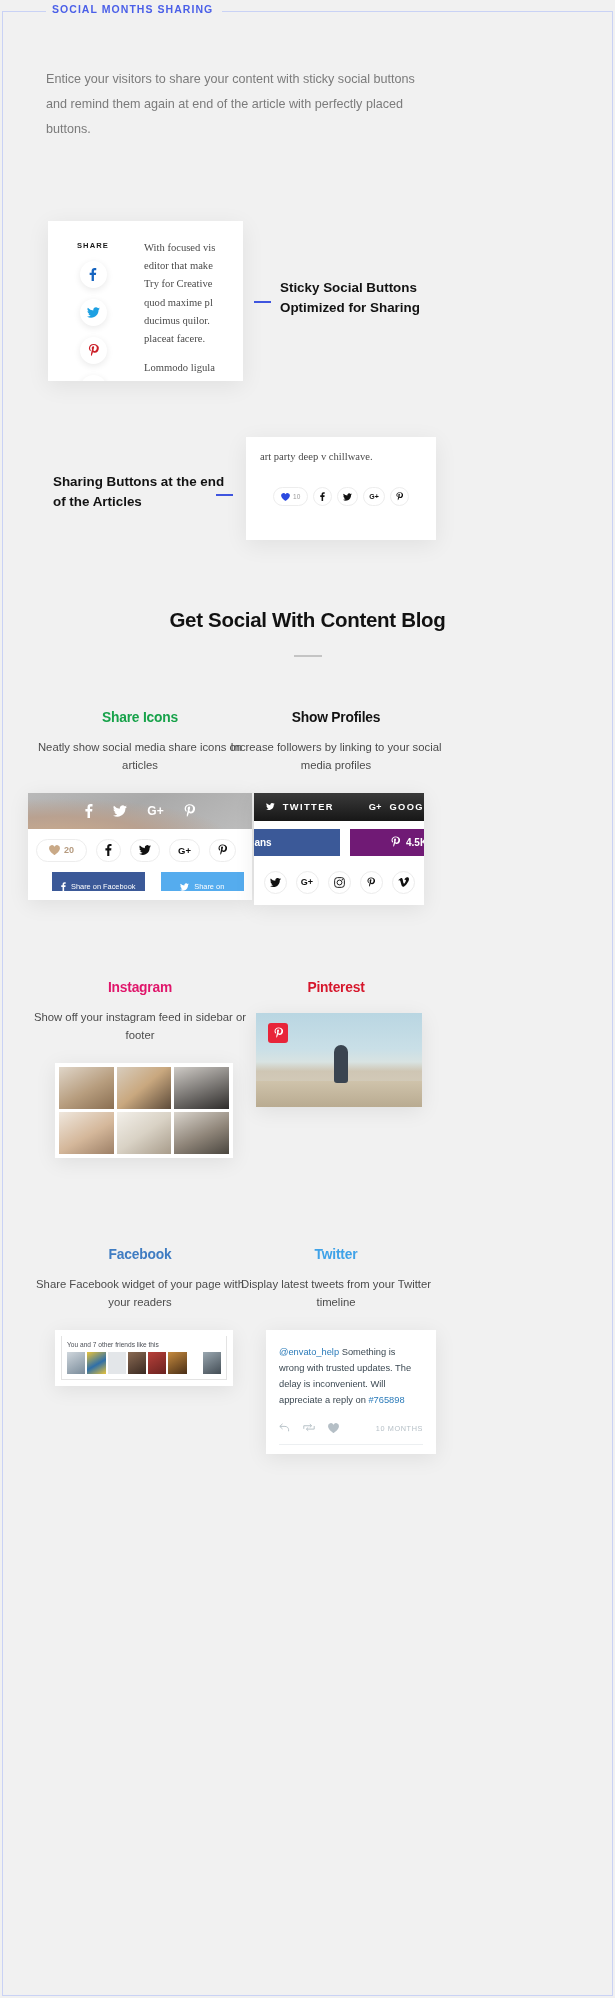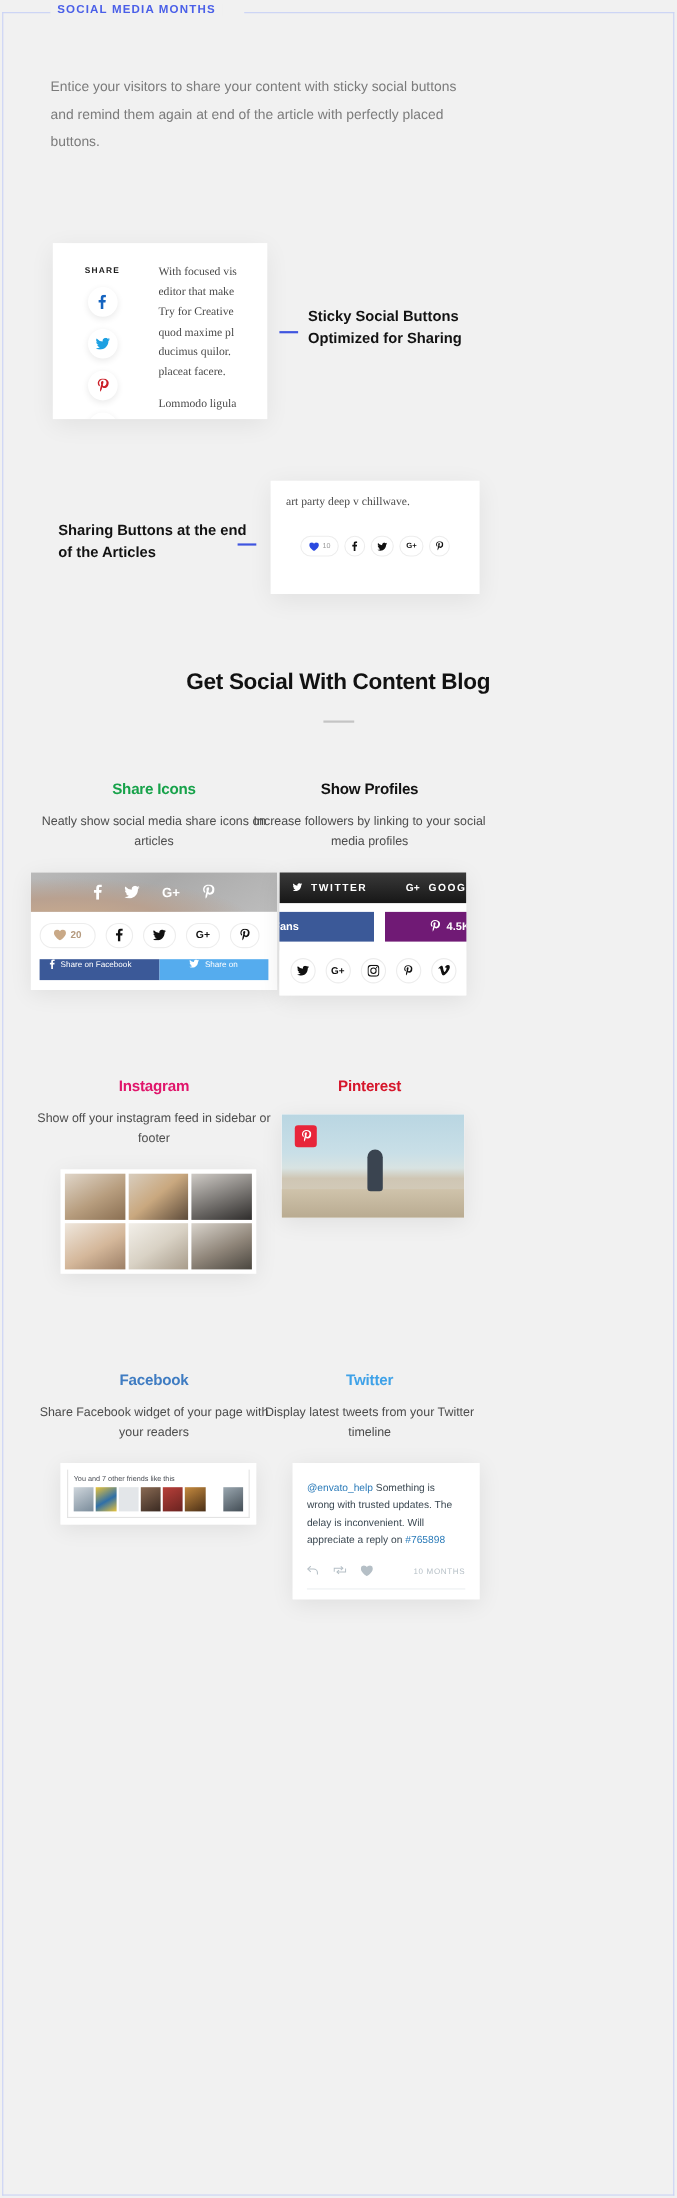--- a/index.html
+++ b/index.html
@@ -187,22 +187,22 @@
   }
   .si-chip {
     height: 23px; border-radius: 12px; border: 1px solid #ededed;
     background: #fff; display: flex; align-items: center; justify-content: center;
     gap: 4px; padding: 0 8px; min-width: 23px;
   }
   .si-chip.count { padding: 0 12px; }
   .si-chip .num { font-size: 9px; color: #b59a7e; font-weight: bold; }
   .si-bar { display: flex; height: 19px; margin: 0 8px 9px 8px; }
   .si-fb, .si-tw {
-    flex: 1; display: flex; align-items: flex-start; gap: 5px;
-    color: #fff; font-size: 7.4px; padding-left: 9px;
+    flex: 1; display: flex; align-items: flex-end; gap: 5px;
+    color: #fff; font-size: 7.4px; padding-left: 9px; margin-left: 16px;
   }
   .si-fb { background: #3b5998; }
   .si-tw { background: #55acee; }
 
   
   .pf-head {
     height: 28px;
     background: linear-gradient(#3a3a3a, #171717);
     display: flex; align-items: center;
     color: #fff; font-size: 9.3px; font-weight: bold; letter-spacing: 1.4px;
@@ -325,21 +325,21 @@
   <g fill="none" stroke="#ece5e8" stroke-width="2">
     <rect x="168" y="352" width="46" height="46" rx="4"></rect>
     <rect x="330" y="410" width="46" height="46" rx="13"></rect>
       <circle cx="353" cy="433" r="12"></circle>
   </g>
 </svg>
 
 <div class="frame"></div>
 <div class="frame-top-left"></div>
 <div class="frame-top-right"></div>
-<div class="legend">SOCIAL MEDIA MONTHS</div>
+<div class="legend">SOCIAL MONTHS SHARING</div>
 
 <div class="intro">
   <p>Entice your visitors to share your content with sticky social buttons and remind them again at end of the article with perfectly placed buttons.</p>
 </div>
 
 <div class="sticky-shot">
   <div class="sticky-col">
     <div class="sticky-label">SHARE</div>
     <div class="sbtn">
       <svg class="ico" width="8" height="13" viewBox="0 0 8 14" fill="#1564c0">

